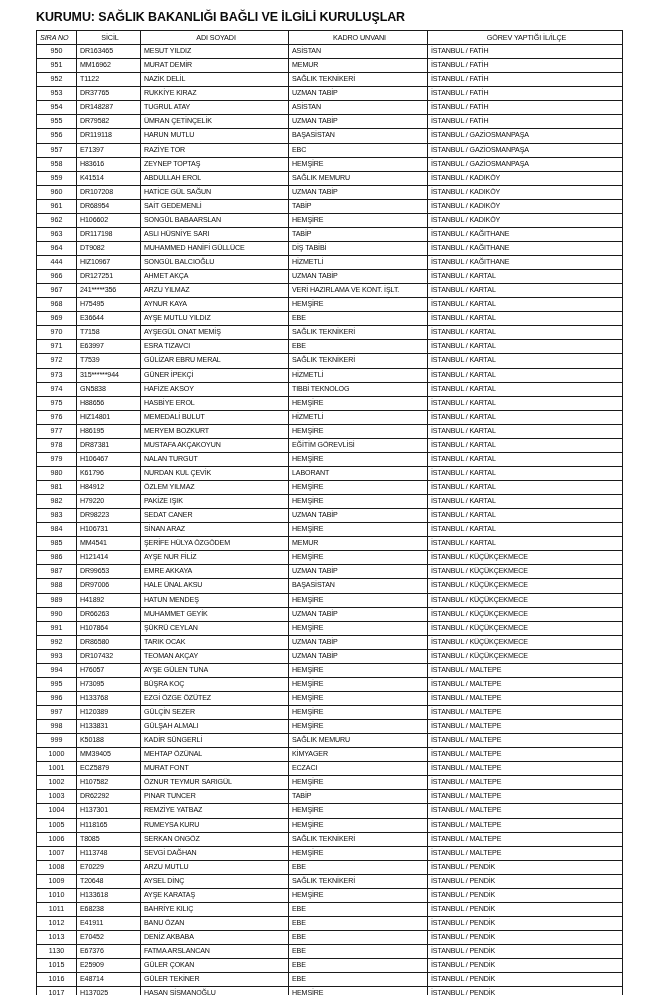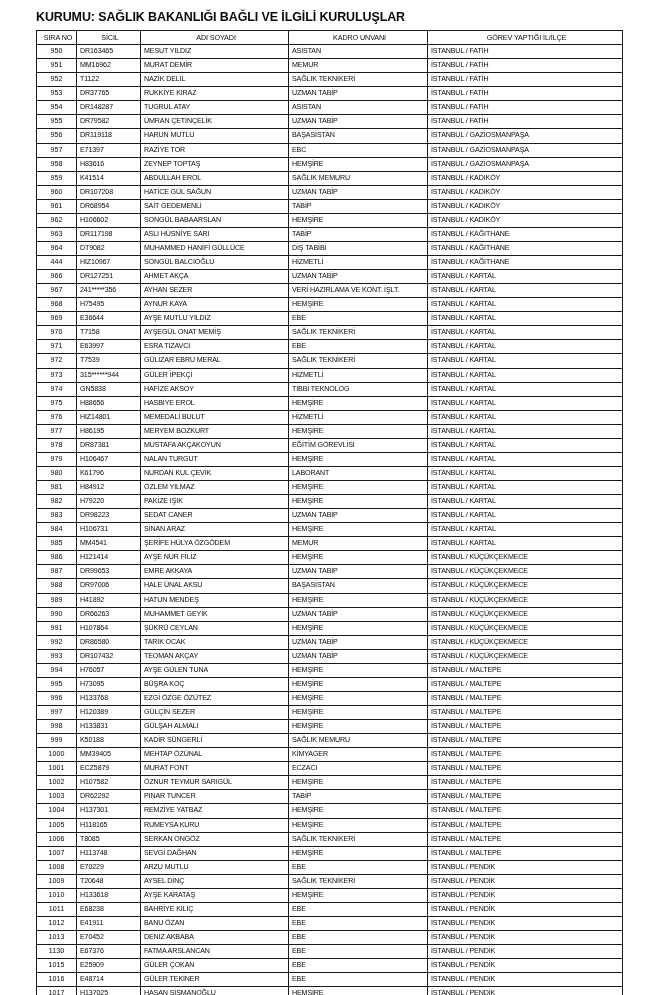--- a/index.html
+++ b/index.html
@@ -67,22 +67,23 @@
     font-weight: normal;
     letter-spacing: -0.1px;
     text-align: center;
   }
   table.roster td.num {
     text-align: center;
     padding-left: 0;
     letter-spacing: 0.1px;
   }
   table.roster th.num {
-    text-align: center;
+    text-align: left;
     padding-left: 3px;
+    font-style: italic;
   }
   
   table.roster tbody tr:nth-child(odd) td {
     border-top-color: #161616;
   }
 </style>
 </head>
 <body>
 
 <div class="page">
@@ -222,21 +223,21 @@
         <tr>
           <td class="num">966</td>
           <td>DR127251</td>
           <td>AHMET AKÇA</td>
           <td>UZMAN TABİP</td>
           <td>İSTANBUL / KARTAL</td>
         </tr>
         <tr>
           <td class="num">967</td>
           <td>241*****356</td>
-          <td>AYHAN SEZER</td>
+          <td>ARZU YILMAZ</td>
           <td>VERİ HAZIRLAMA VE KONT. İŞLT.</td>
           <td>İSTANBUL / KARTAL</td>
         </tr>
         <tr>
           <td class="num">968</td>
           <td>H75495</td>
           <td>AYNUR KAYA</td>
           <td>HEMŞİRE</td>
           <td>İSTANBUL / KARTAL</td>
         </tr>
@@ -264,21 +265,21 @@
         <tr>
           <td class="num">972</td>
           <td>T7539</td>
           <td>GÜLİZAR EBRU MERAL</td>
           <td>SAĞLIK TEKNİKERİ</td>
           <td>İSTANBUL / KARTAL</td>
         </tr>
         <tr>
           <td class="num">973</td>
           <td>315******944</td>
-          <td>GÜLER İPEKÇİ</td>
+          <td>GÜNER İPEKÇİ</td>
           <td>HİZMETLİ</td>
           <td>İSTANBUL / KARTAL</td>
         </tr>
         <tr>
           <td class="num">974</td>
           <td>GN5838</td>
           <td>HAFİZE AKSOY</td>
           <td>TIBBİ TEKNOLOG</td>
           <td>İSTANBUL / KARTAL</td>
         </tr>

